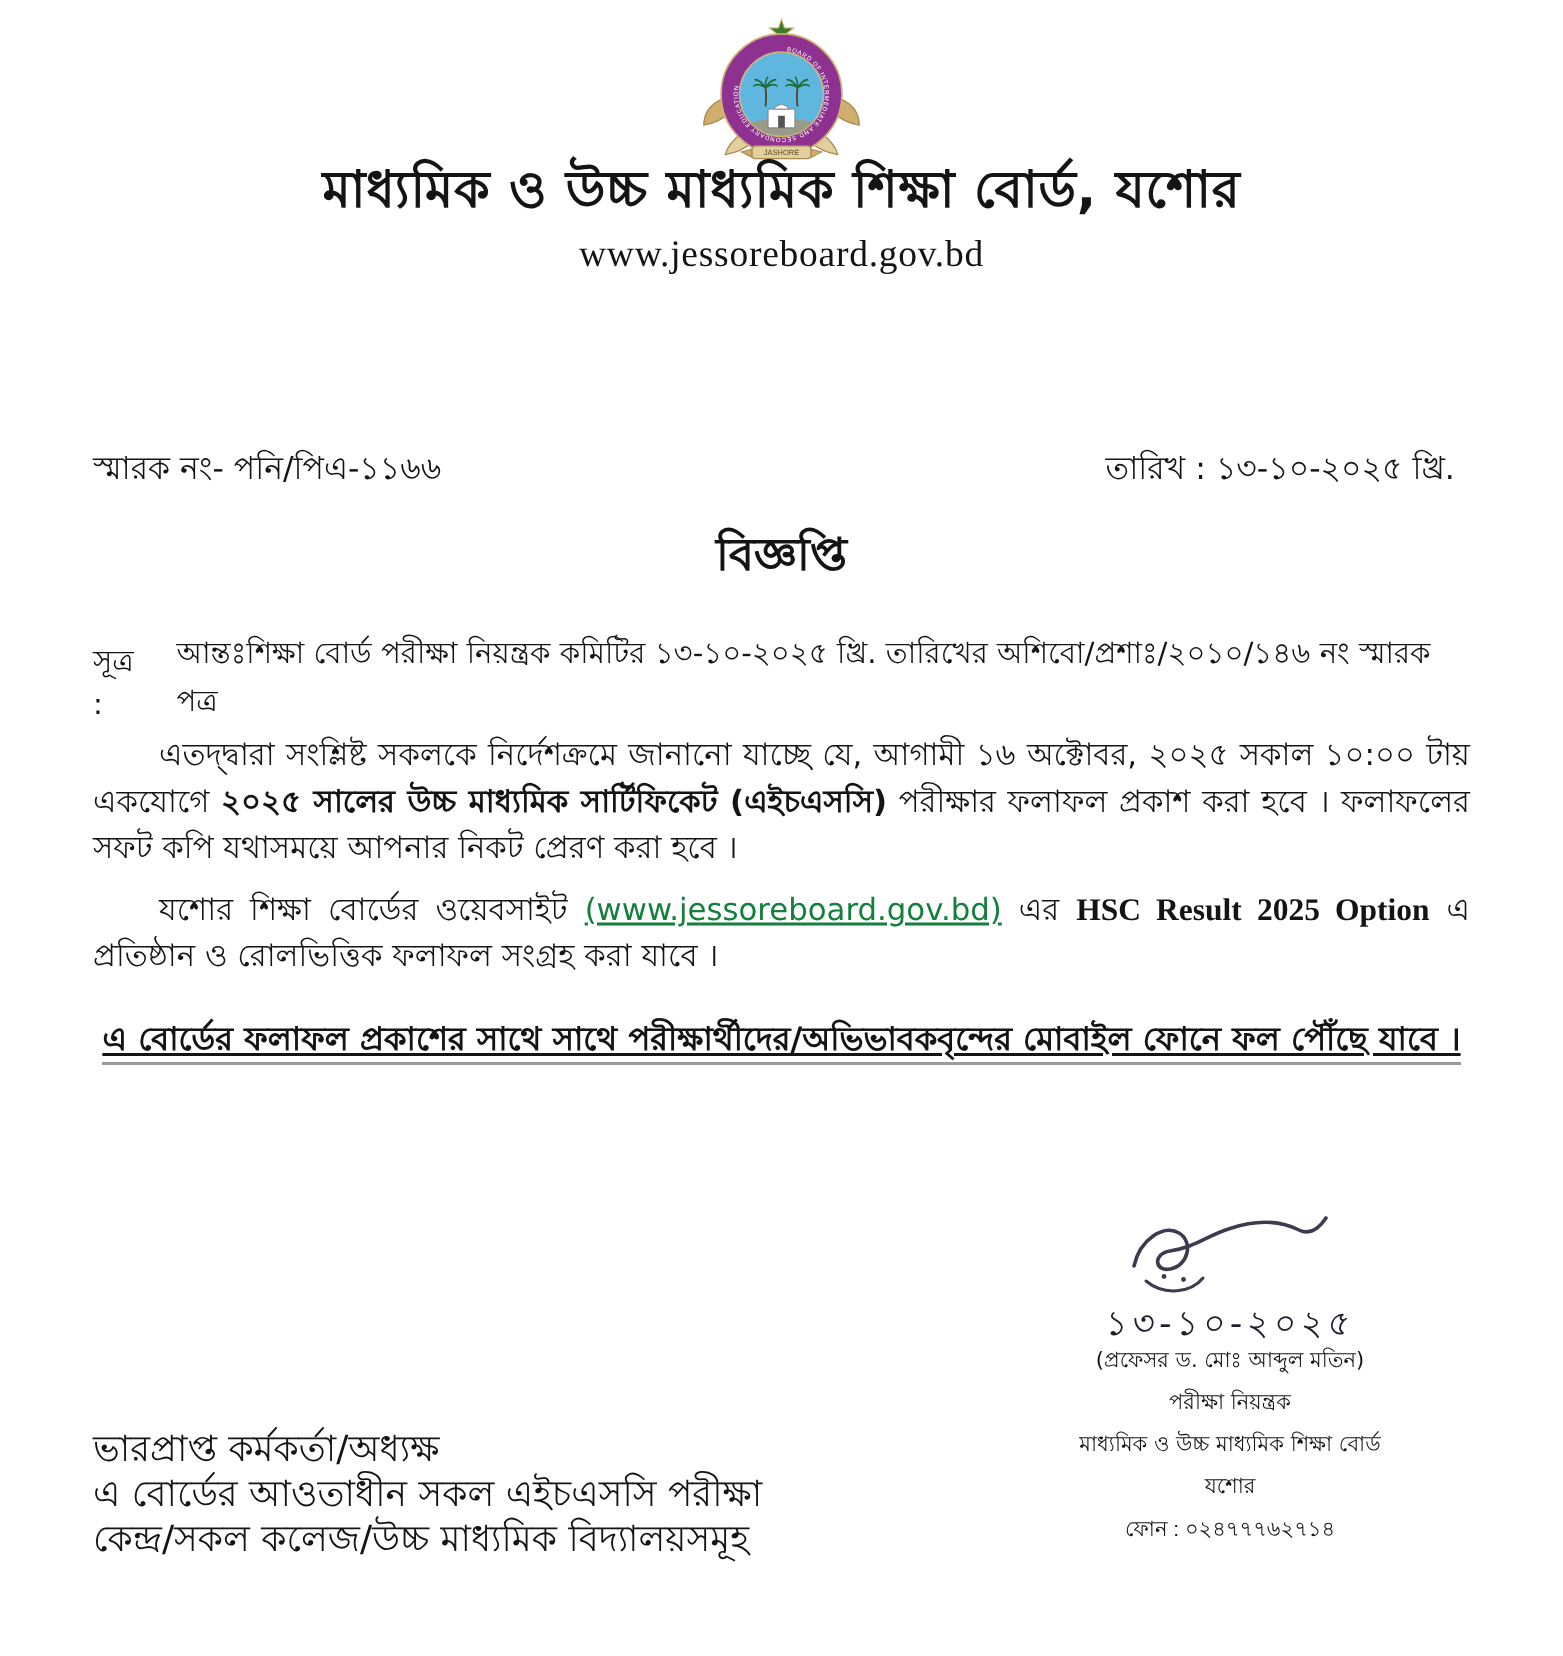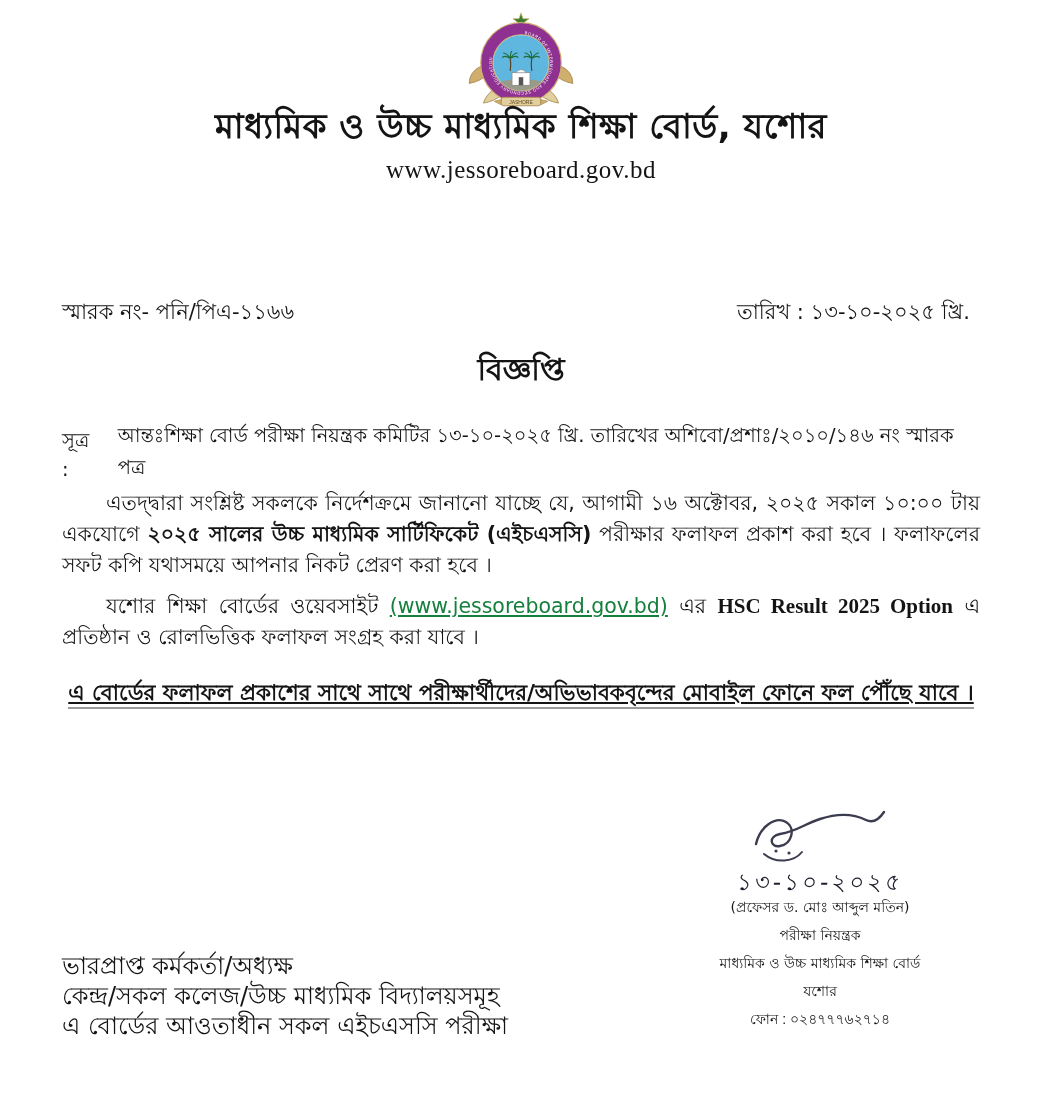--- a/index.html
+++ b/index.html
@@ -236,17 +236,17 @@
   <div class="sig-block">
     <span class="line">(প্রফেসর ড. মোঃ আব্দুল মতিন)</span>
     <span class="line">পরীক্ষা নিয়ন্ত্রক</span>
     <span class="line">মাধ্যমিক ও উচ্চ মাধ্যমিক শিক্ষা বোর্ড</span>
     <span class="line">যশোর</span>
     <span class="line serif-mix">ফোন : ০২৪৭৭৭৬২৭১৪</span>
   </div>
 
   <div class="recipient-block">
     <span class="line">ভারপ্রাপ্ত কর্মকর্তা/অধ্যক্ষ</span>
+    <span class="line">এ বোর্ডের আওতাধীন সকল এইচএসসি পরীক্ষা</span>
     <span class="line">কেন্দ্র/সকল কলেজ/উচ্চ মাধ্যমিক বিদ্যালয়সমূহ</span>
-    <span class="line">এ বোর্ডের আওতাধীন সকল এইচএসসি পরীক্ষা</span>
   </div>
 
 </div>
 
 </body></html>

